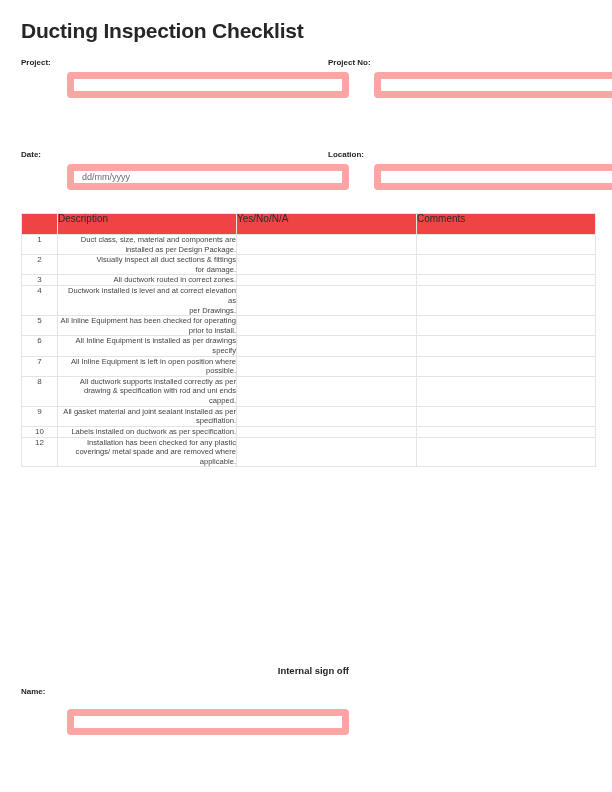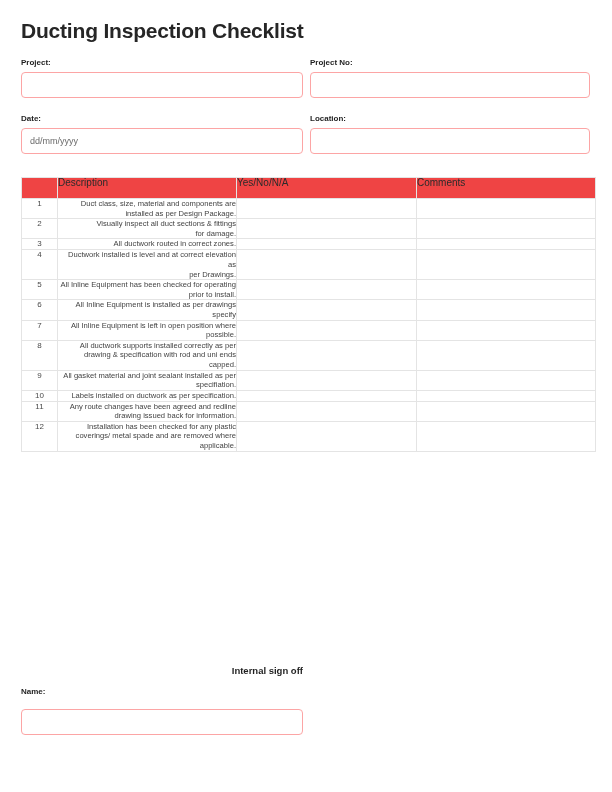--- a/index.html
+++ b/index.html
@@ -35,47 +35,49 @@
     line-height: 26px;
   }
 
   
   .form-grid {
     margin-top: 13px;
     display: grid;
     grid-template-columns: 289px 1fr;
     column-gap: 0px;
     row-gap: 0px;
+    gap: 18px;
   }
   .field {
     box-sizing: border-box;
   }
   .field.right {
     padding-left: 0px;
   }
   .field-label {
     display: block;
     font-size: 8px;
     font-weight: bold;
     color: #1f1f1f;
     line-height: 11px;
     margin-bottom: 4px;
   }
   .field-input {
     box-sizing: border-box;
     width: 282px;
     height: 26px;
-    border: 1px solid #fca5a5;
+    border: 7px solid #fca5a5;
     border-radius: 4px;
     background: #ffffff;
     font-family: "Liberation Sans", sans-serif;
     font-size: 9px;
     color: #555555;
     padding: 0 8px;
     outline: none;
+    margin-left: 46px;
   }
   .field.right .field-input {
     width: 280px;
   }
   .field-input::placeholder {
     color: #6b6b6b;
     opacity: 1;
   }
   .field-row-spacer {
     height: 15px;
@@ -261,27 +263,20 @@
             <td class="cell-blank"></td>
             <td class="cell-blank"></td>
           </tr>
           <tr>
             <td class="cell-num">10</td>
             <td class="cell-desc">Labels installed on ductwork as per specification.</td>
             <td class="cell-blank"></td>
             <td class="cell-blank"></td>
           </tr>
           <tr>
-            <td class="cell-num">11</td>
-            <td class="cell-desc">Any route changes have been agreed and redline
-drawing issued back for information.</td>
-            <td class="cell-blank"></td>
-            <td class="cell-blank"></td>
-          </tr>
-          <tr>
             <td class="cell-num">12</td>
             <td class="cell-desc">Installation has been checked for any plastic
 coverings/ metal spade and are removed where
 applicable.</td>
             <td class="cell-blank"></td>
             <td class="cell-blank"></td>
           </tr>
         </tbody>
     </table>
   </div>

